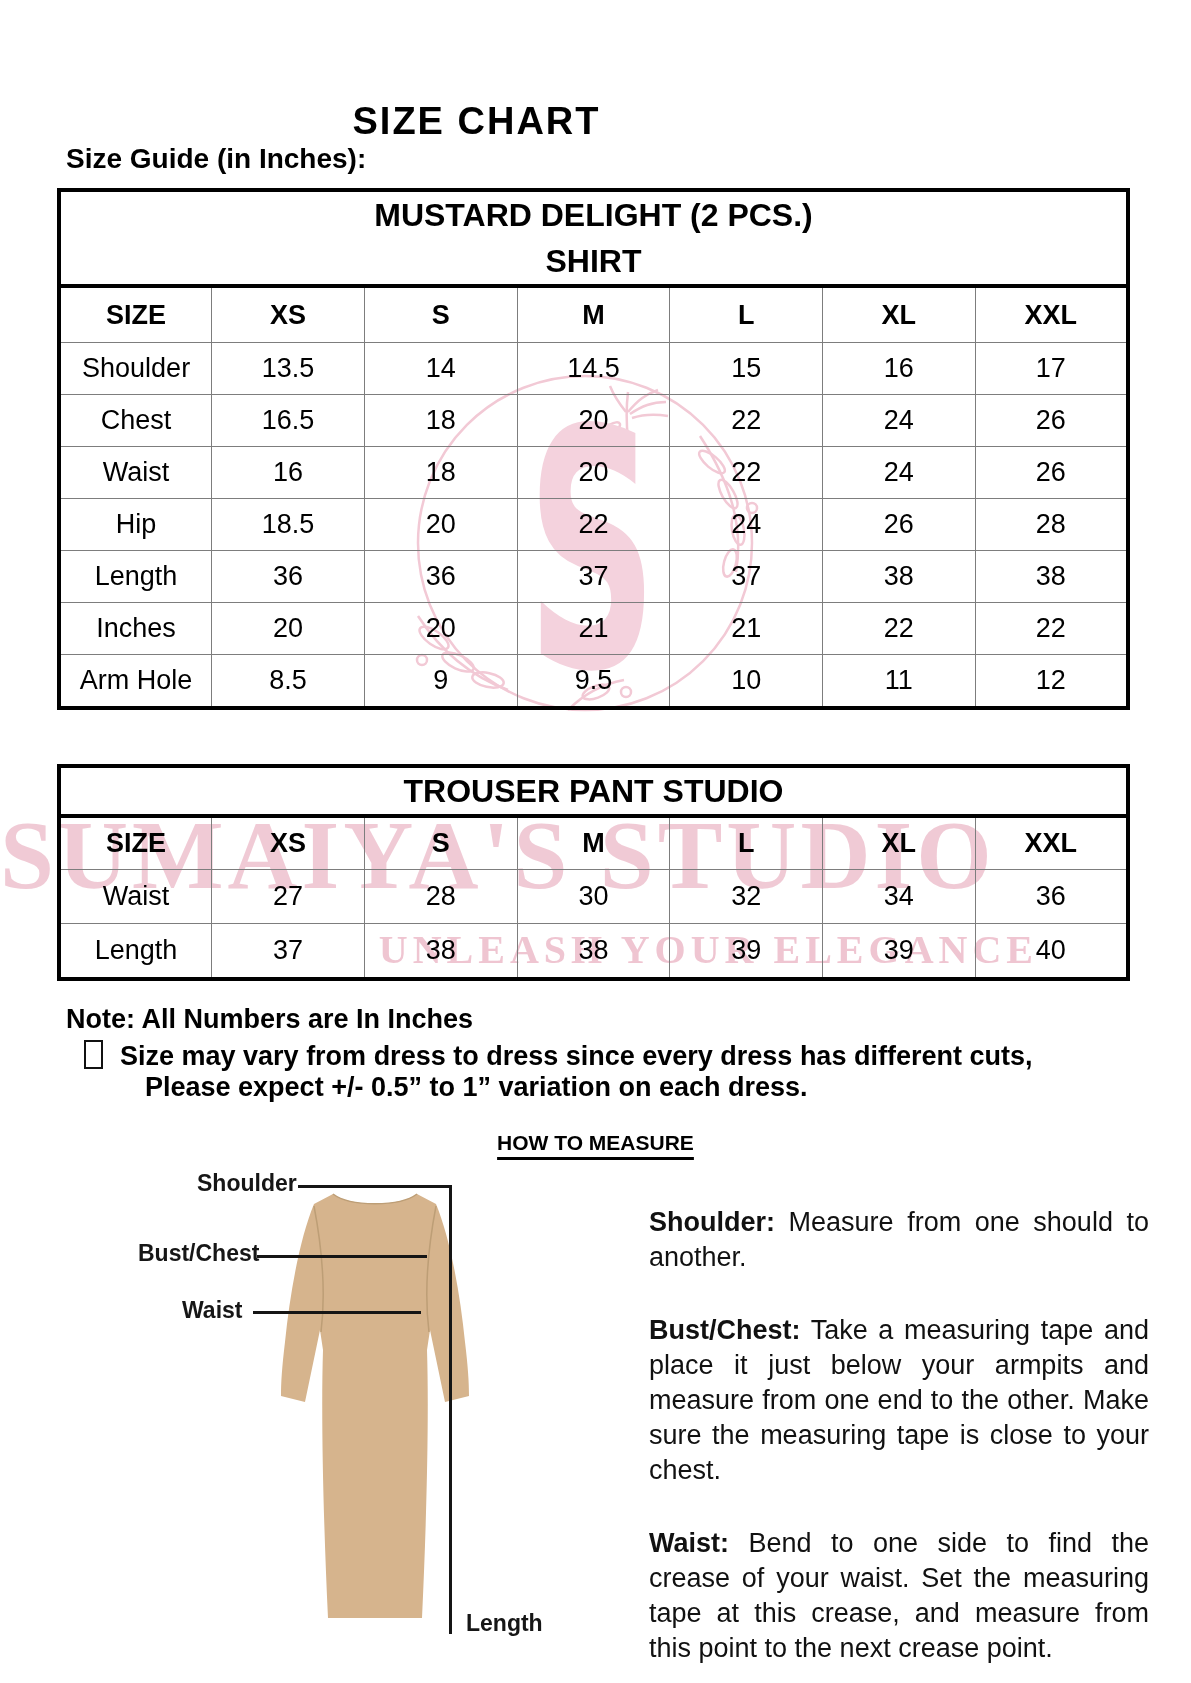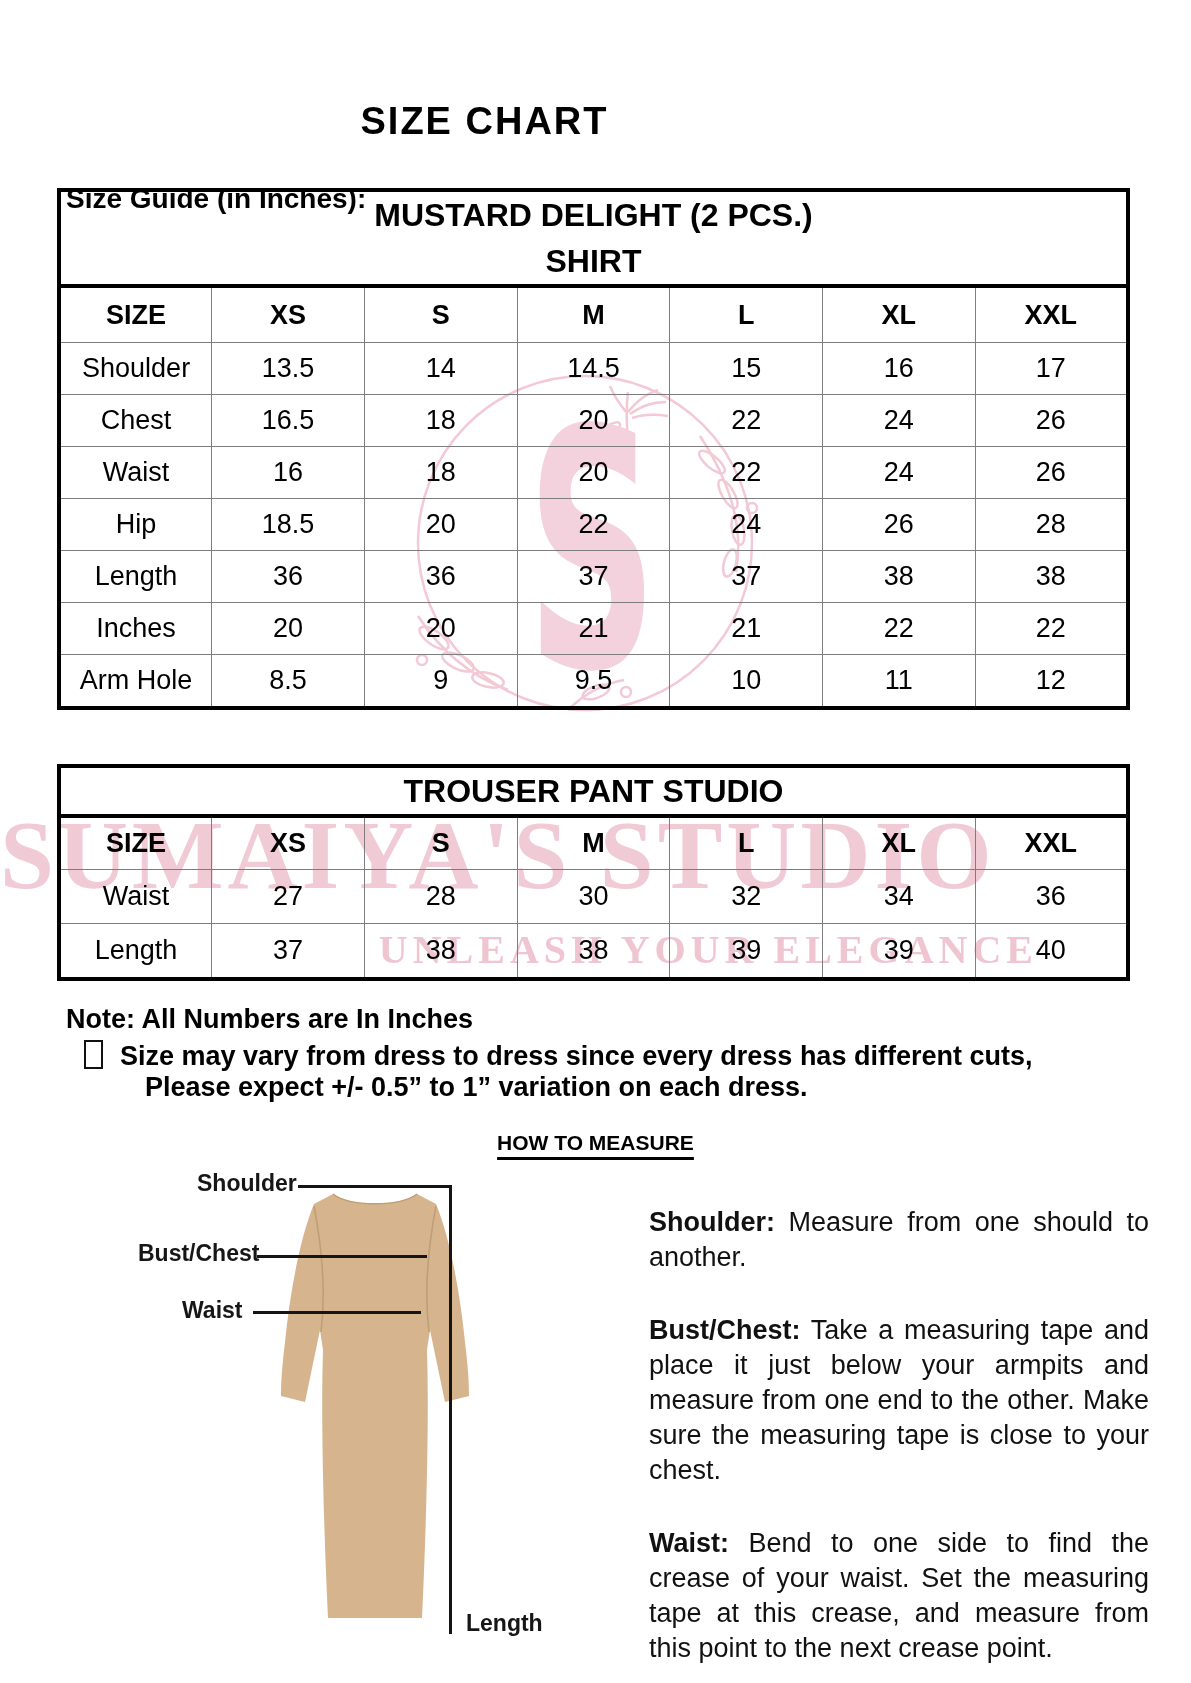--- a/index.html
+++ b/index.html
@@ -20,24 +20,24 @@
     position:absolute;top:926px;left:0;width:1038px;text-align:right;
     font-family:"Liberation Serif", serif;font-weight:bold;font-size:40px;
     letter-spacing:5px;color:rgba(228,158,178,0.60);white-space:nowrap;
   }
   .wm-wreath{position:absolute;left:400px;top:358px;}
 
   
   .content{position:absolute;inset:0;z-index:1;}
 
   .doc-title{
-    top:100px;left:8px;width:953px;text-align:center;
+    top:100px;left:0;width:953px;text-align:center;
     font-size:38px;font-weight:bold;letter-spacing:2px;
   }
-  .size-guide{top:143px;left:66px;font-size:28px;font-weight:bold;margin-top:40px;}
+  .size-guide{top:143px;left:66px;font-size:28px;font-weight:bold;}
 
   table.sizing{
     border-collapse:collapse;table-layout:fixed;width:1073px;
     border:4px solid #000;background:transparent;
   }
   table.sizing td, table.sizing th{
     border:1px solid #7d7d7d;text-align:center;vertical-align:middle;
     font-size:27px;padding:0;
   }
   table.sizing tr.title-row td{

